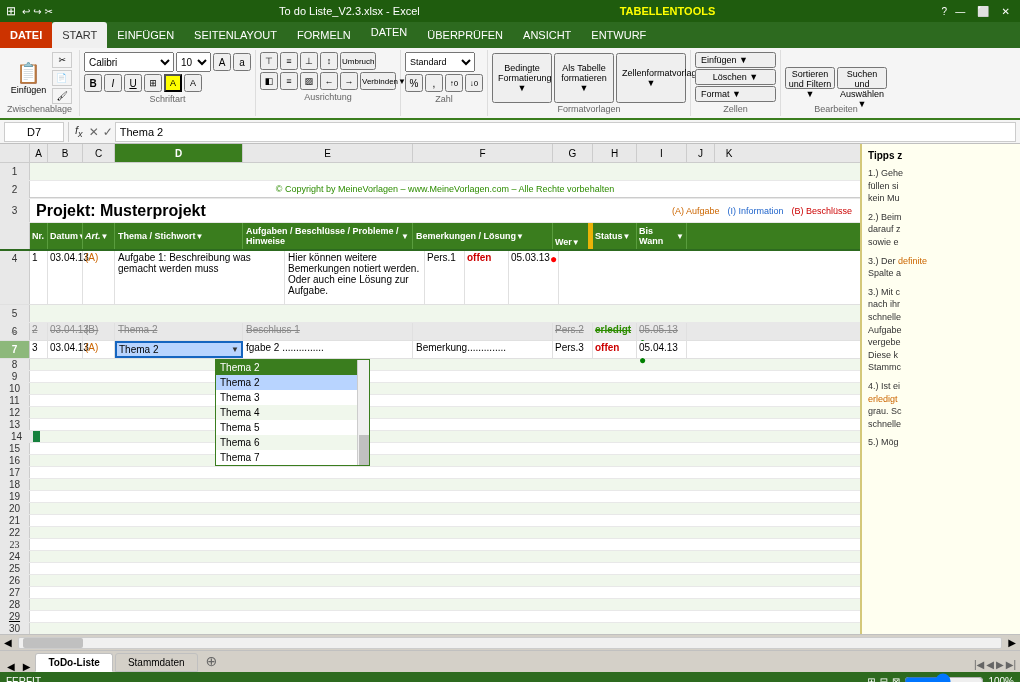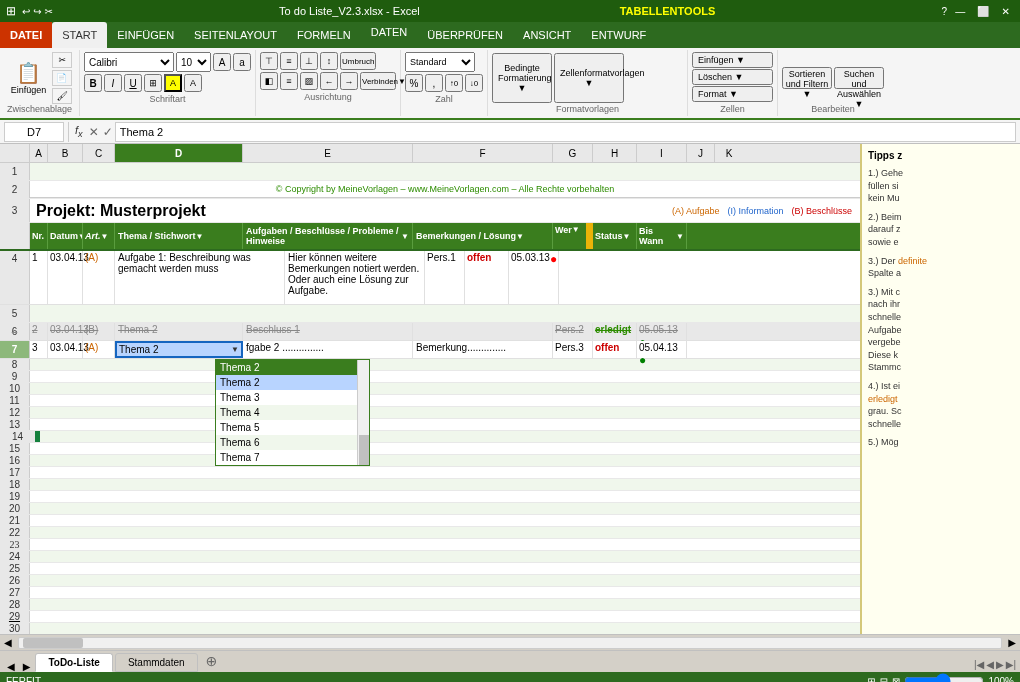--- a/index.html
+++ b/index.html
@@ -106,29 +106,30 @@
       <button style="width:18px; height:18px; font-size:10px; cursor:pointer;">,</button>
       <button style="width:18px; height:18px; font-size:8px; cursor:pointer;">↑0</button>
       <button style="width:18px; height:18px; font-size:8px; cursor:pointer;">↓0</button>
     </div>
     <div style="font-size:9px; color:#666; text-align:center; margin-top:2px;">Zahl</div>
   </div>
 
   <div style="display:flex; flex-direction:column; padding:2px 4px; border-right:1px solid #ddd; min-width:200px;">
     <div style="display:flex; gap:2px; align-items:center; flex:1;">
       <button style="height:50px; font-size:9px; cursor:pointer; padding:2px 4px; white-space:normal; width:60px;">Bedingte Formatierung ▼</button>
+      <button style="height:50px; font-size:9px; cursor:pointer; padding:2px 4px; white-space:normal; width:60px;">Als Tabelle formatieren ▼</button>
       <button style="height:50px; font-size:9px; cursor:pointer; padding:2px 4px; white-space:normal; width:70px;">Zellenformatvorlagen ▼</button>
     </div>
     <div style="font-size:9px; color:#666; text-align:center;">Formatvorlagen</div>
   </div>
 
   <div style="display:flex; flex-direction:column; padding:2px 4px; border-right:1px solid #ddd; min-width:90px;">
     <div style="display:flex; flex-direction:column; gap:1px; flex:1;">
       <button style="height:16px; font-size:9px; cursor:pointer; text-align:left; padding:0 4px;">Einfügen ▼</button>
-      <button style="height:16px; font-size:9px; cursor:pointer; text-align:left; padding:0 4px;">Löschen ▼</button>
+      <button style="height:16px; font-size:9px; cursor:pointer; text-align:center; padding:0 4px;">Löschen ▼</button>
       <button style="height:16px; font-size:9px; cursor:pointer; text-align:left; padding:0 4px;">Format ▼</button>
     </div>
     <div style="font-size:9px; color:#666; text-align:center;">Zellen</div>
   </div>
 
   <div style="display:flex; flex-direction:column; padding:2px 4px; min-width:110px;">
     <div style="display:flex; gap:2px; align-items:center; flex:1;">
       <div style="display:flex; flex-direction:column; gap:1px;">
         <button style="height:22px; font-size:9px; cursor:pointer; white-space:normal; width:50px;">Sortieren und Filtern ▼</button>
       </div>
@@ -193,21 +194,21 @@
     </div>
 
     <div style="display:flex; background:#3a7d1e; min-height:28px; border-bottom:2px solid #2d6a1f;">
       <div style="width:30px; min-width:30px; background:#e8e8e8; border-right:1px solid #ccc; display:flex; align-items:center; justify-content:center; font-size:10px; color:#333;"></div>
       <div style="width:18px; min-width:18px; display:flex; align-items:center; padding:2px 2px; border-right:1px solid #5a9d3e; font-size:9px; font-weight:bold; color:white; overflow:hidden;">Nr.</div>
       <div style="width:35px; min-width:35px; display:flex; align-items:center; padding:2px 2px; border-right:1px solid #5a9d3e; font-size:9px; font-weight:bold; color:white; overflow:hidden;">Datum <span style="font-size:8px;">▼</span></div>
       <div style="width:32px; min-width:32px; display:flex; align-items:center; padding:2px 2px; border-right:1px solid #5a9d3e; font-size:9px; font-weight:bold; color:white; overflow:hidden;font-style:italic;">Art. <span style="font-size:8px;">▼</span></div>
       <div style="width:128px; min-width:128px; display:flex; align-items:center; padding:2px 3px; border-right:1px solid #5a9d3e; font-size:9px; font-weight:bold; color:white; overflow:hidden;">Thema / Stichwort <span style="font-size:8px;">▼</span></div>
       <div style="width:170px; min-width:170px; display:flex; align-items:center; padding:2px 3px; border-right:1px solid #5a9d3e; font-size:9px; font-weight:bold; color:white; overflow:hidden;">Aufgaben / Beschlüsse / Probleme / Hinweise <span style="font-size:8px;">▼</span></div>
       <div style="width:140px; min-width:140px; display:flex; align-items:center; padding:2px 3px; border-right:1px solid #5a9d3e; font-size:9px; font-weight:bold; color:white; overflow:hidden;">Bemerkungen / Lösung <span style="font-size:8px;">▼</span></div>
-      <div style="width:40px; min-width:40px; display:flex; align-items:flex-start; padding:2px 2px; border-right:7px solid #eab308; font-size:9px; font-weight:bold; color:white; overflow:hidden;">Wer <span style="font-size:8px;">▼</span></div>
+      <div style="width:40px; min-width:40px; display:flex; align-items:flex-end; padding:2px 2px; border-right:5px solid #eab308; font-size:9px; font-weight:bold; color:white; overflow:hidden;">Wer <span style="font-size:8px;">▼</span></div>
       <div style="width:44px; min-width:44px; display:flex; align-items:center; padding:2px 2px; border-right:1px solid #5a9d3e; font-size:9px; font-weight:bold; color:white; overflow:hidden;">Status <span style="font-size:8px;">▼</span></div>
       <div style="width:50px; min-width:50px; display:flex; align-items:center; padding:2px 2px; border-right:1px solid #5a9d3e; font-size:9px; font-weight:bold; color:white; overflow:hidden;">Bis Wann <span style="font-size:8px;">▼</span></div>
     </div>
 
     <div style="display:flex; min-height:54px; border-bottom:1px solid #e0e0e0; background:white;">
       <div style="width:30px; min-width:30px; background:#e8e8e8; border-right:1px solid #ccc; display:flex; align-items:flex-start; justify-content:center; font-size:10px; color:#333; padding-top:2px;">4</div>
       <div style="width:18px; min-width:18px; border-right:1px solid #e0e0e0; padding:1px 2px; font-size:10px; align-items:flex-start; display:flex;">1</div>
       <div style="width:35px; min-width:35px; border-right:1px solid #e0e0e0; padding:1px 2px; font-size:10px; display:flex; align-items:flex-start;">03.04.13</div>
       <div style="width:32px; min-width:32px; border-right:1px solid #e0e0e0; padding:1px 2px; font-size:10px; display:flex; align-items:flex-start;">
         <span style="color:#cc6600;">(A)</span>
@@ -280,21 +281,21 @@
       <div style="display:flex; height:18px; border-bottom:1px solid #e8e8e8; background:white;">
           <div style="width:30px; min-width:30px; background:#e8e8e8; border-right:1px solid #ccc; display:flex; align-items:center; justify-content:center; font-size:10px; color:#333;">11</div>
         </div>
       <div style="display:flex; height:18px; border-bottom:1px solid #e8e8e8; background:#f0f7ec;">
           <div style="width:30px; min-width:30px; background:#e8e8e8; border-right:1px solid #ccc; display:flex; align-items:center; justify-content:center; font-size:10px; color:#333;">12</div>
         </div>
       <div style="display:flex; height:18px; border-bottom:1px solid #e8e8e8; background:white;">
           <div style="width:30px; min-width:30px; background:#e8e8e8; border-right:1px solid #ccc; display:flex; align-items:center; justify-content:center; font-size:10px; color:#333;">13</div>
         </div>
       <div style="display:flex; height:18px; border-bottom:1px solid #e8e8e8; background:#f0f7ec;">
-          <div style="width:40px; min-width:30px; background:#e8e8e8; border-right:5px solid #15803d; display:flex; align-items:center; justify-content:center; font-size:10px; color:#333;">14</div>
+          <div style="width:40px; min-width:30px; background:#e8e8e8; border-right:7px solid #15803d; display:flex; align-items:center; justify-content:center; font-size:10px; color:#333;">14</div>
         </div>
       <div style="display:flex; height:18px; border-bottom:1px solid #e8e8e8; background:white;">
           <div style="width:30px; min-width:30px; background:#e8e8e8; border-right:1px solid #ccc; display:flex; align-items:center; justify-content:center; font-size:10px; color:#333;">15</div>
         </div>
       <div style="display:flex; height:18px; border-bottom:1px solid #e8e8e8; background:#f0f7ec;">
           <div style="width:30px; min-width:30px; background:#e8e8e8; border-right:1px solid #ccc; display:flex; align-items:center; justify-content:center; font-size:10px; color:#333;">16</div>
         </div>
       <div style="display:flex; height:18px; border-bottom:1px solid #e8e8e8; background:white;">
           <div style="width:30px; min-width:30px; background:#e8e8e8; border-right:1px solid #ccc; display:flex; align-items:center; justify-content:center; font-size:10px; color:#333;">17</div>
         </div>

